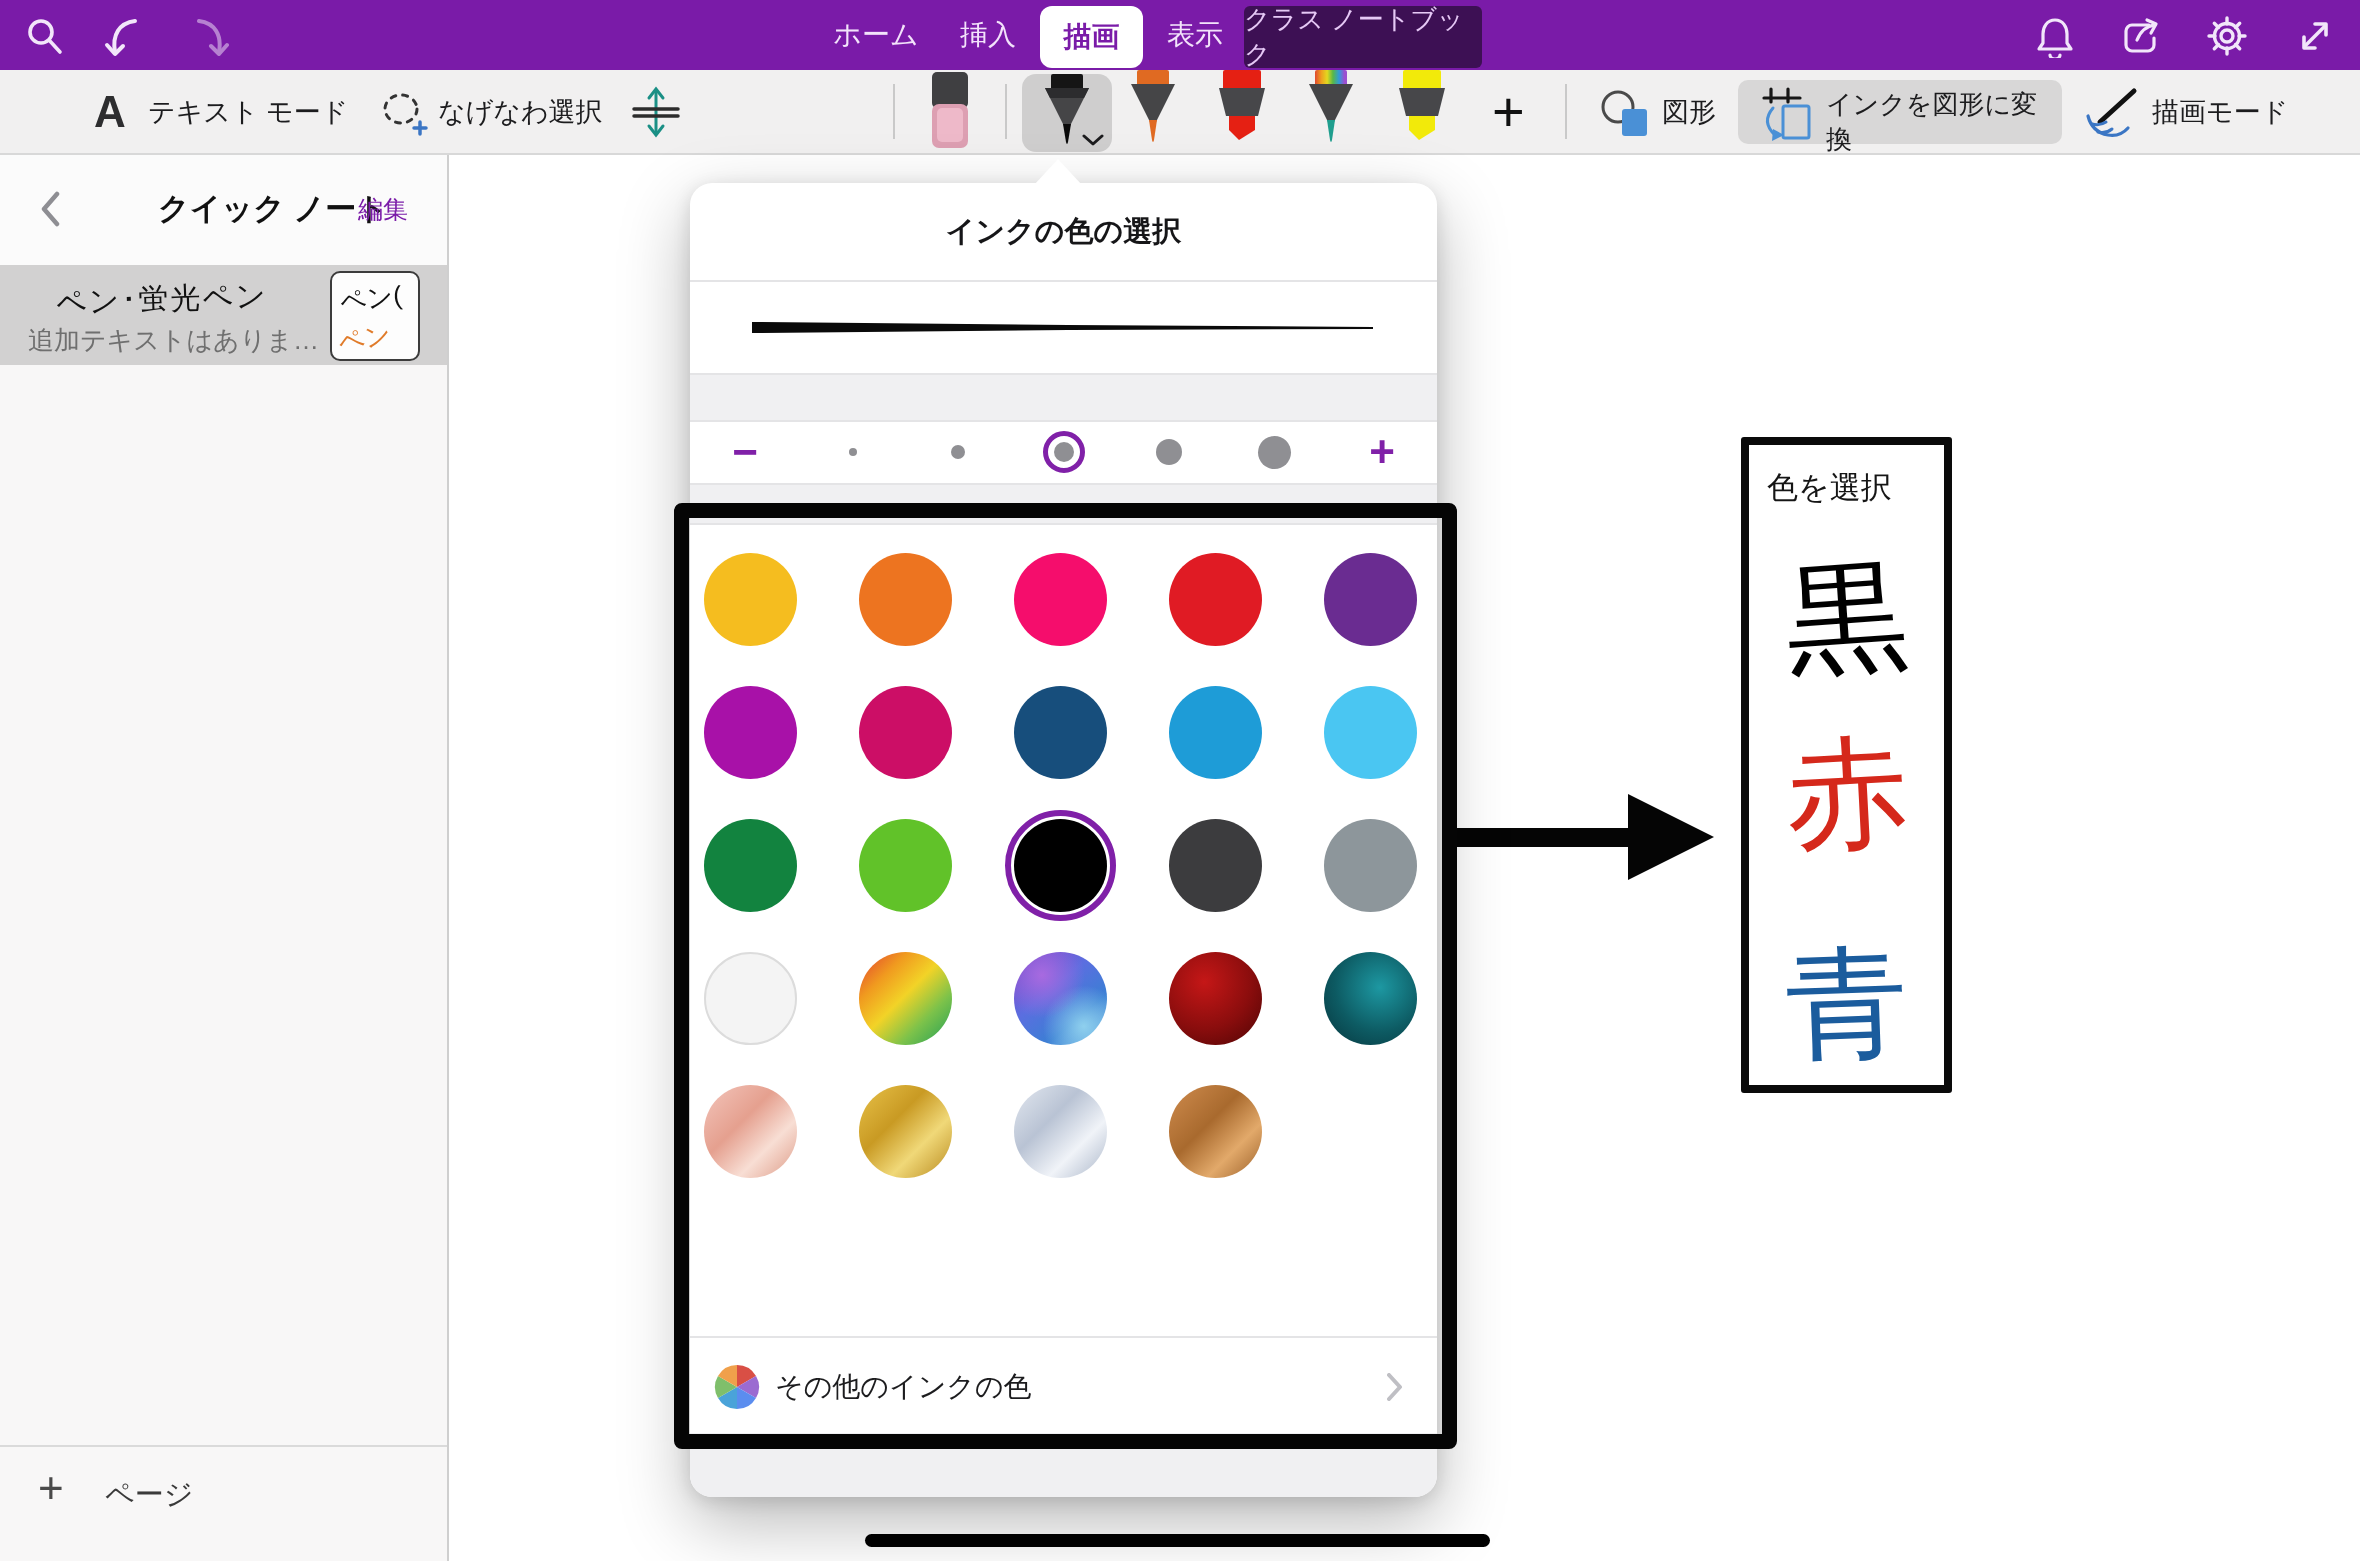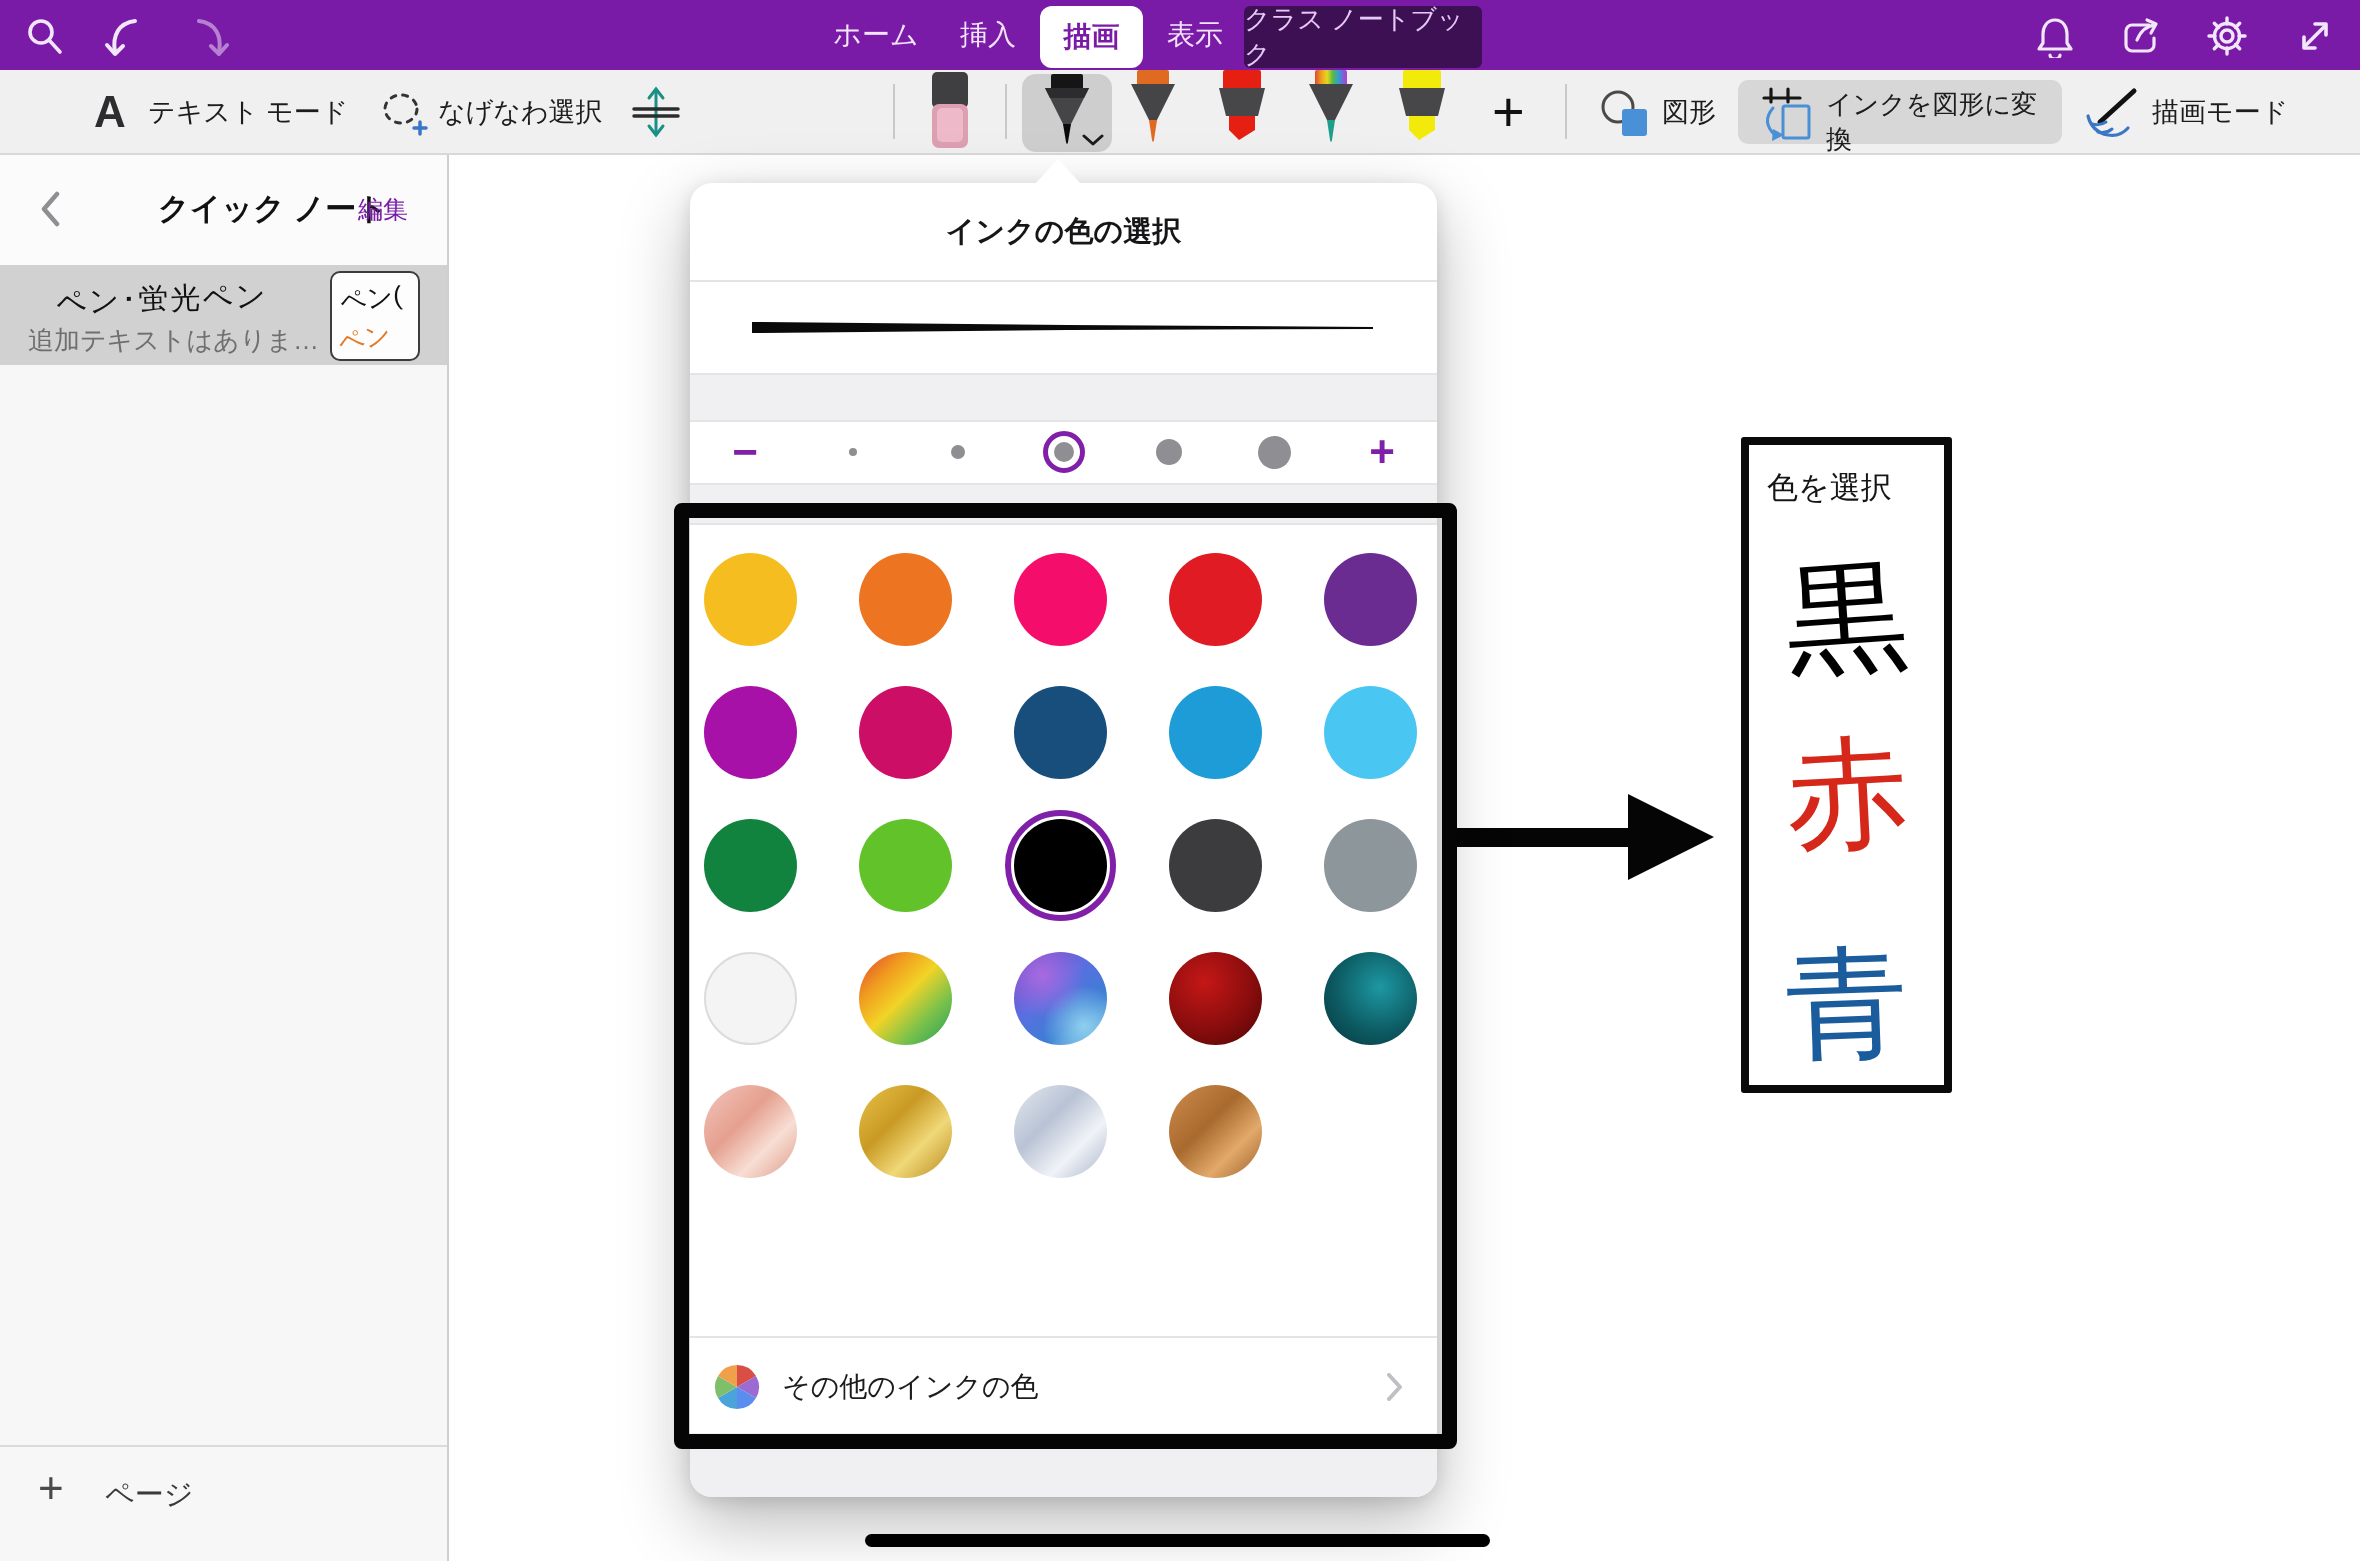--- a/index.html
+++ b/index.html
@@ -64,21 +64,21 @@
   .tx-galaxy{background:radial-gradient(circle at 30% 25%,#a86ae0 0%,transparent 45%),
              radial-gradient(circle at 75% 80%,#8fd0ee 0%,transparent 40%),
              linear-gradient(140deg,#7b3fc4 0%,#5b6ee0 40%,#3b7fd4 70%,#6fb6e4 100%);}
   .tx-marble{background:radial-gradient(circle at 38% 32%,#c51717 0%,#8a0d0d 55%,#4d0404 100%);}
   .tx-ocean{background:radial-gradient(circle at 60% 38%,#1d98a2 0%,#0d5b63 55%,#06343c 100%);}
   .tx-rosegold{background:linear-gradient(135deg,#f3c6bc 0%,#e5a08f 40%,#f8ded4 68%,#dd9a86 100%);}
   .tx-gold{background:linear-gradient(135deg,#e8c24a 0%,#c99a23 38%,#f0d878 66%,#b8891d 100%);}
   .tx-silver{background:linear-gradient(135deg,#e3e8f0 0%,#b9c3d4 38%,#f0f3f8 68%,#a9b5c8 100%);}
   .tx-copper{background:linear-gradient(135deg,#d08c4e 0%,#a96a2e 42%,#e2a96a 70%,#9a5f28 100%);}
   #more-row{position:absolute;left:0;top:1155px;width:747px;height:97px;display:flex;align-items:center;}
-  #more-row .lbl{font-size:28px;color:#1c1c1e;margin-left:20px;}
+  #more-row .lbl{font-size:28px;color:#1c1c1e;margin-left:13px;}
   #pp-footer{position:absolute;left:0;top:1250px;width:747px;height:64px;background:#f0f0f2;border-radius:0 0 22px 22px;}
 
   
   #frame{left:674px;top:503px;width:783px;height:946px;border:15px solid #050505;border-radius:8px;
          box-sizing:border-box;z-index:50;}
   #arrow{left:1450px;top:780px;z-index:12;}
   #annot-box{left:1741px;top:437px;width:211px;height:656px;border:8px solid #0a0a0a;border-radius:3px;
              box-sizing:border-box;background:#ffffff;z-index:12;}
   #annot-box .cap{position:absolute;left:18px;top:22px;font-size:31px;color:#151515;}
   .ink-char{position:absolute;width:100%;text-align:center;font-size:122px;line-height:1;}

